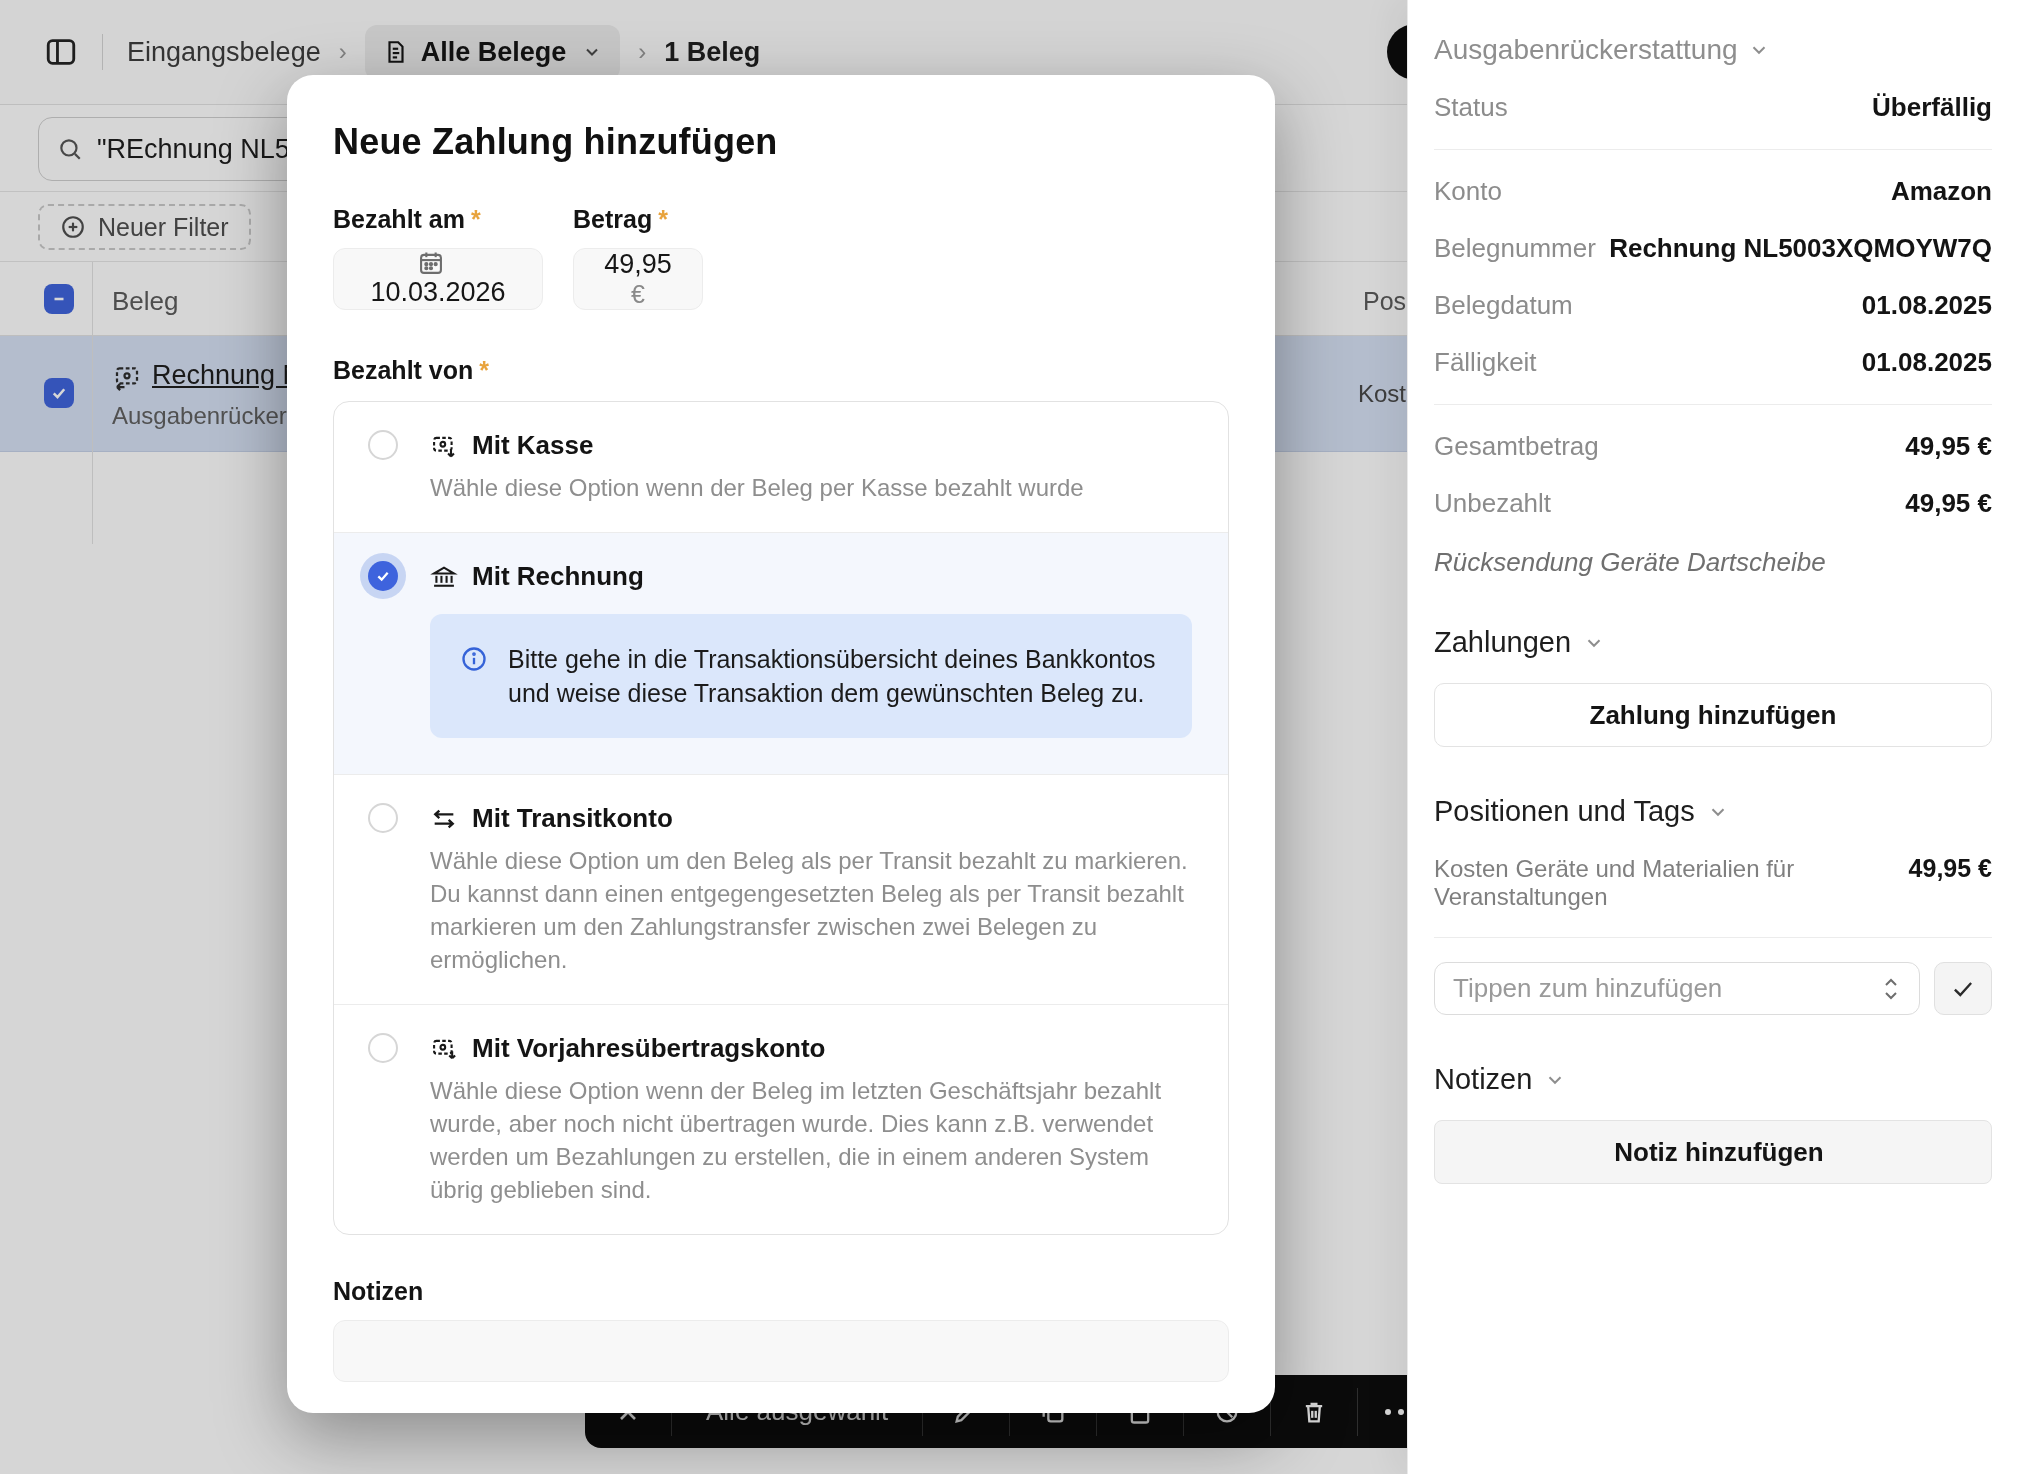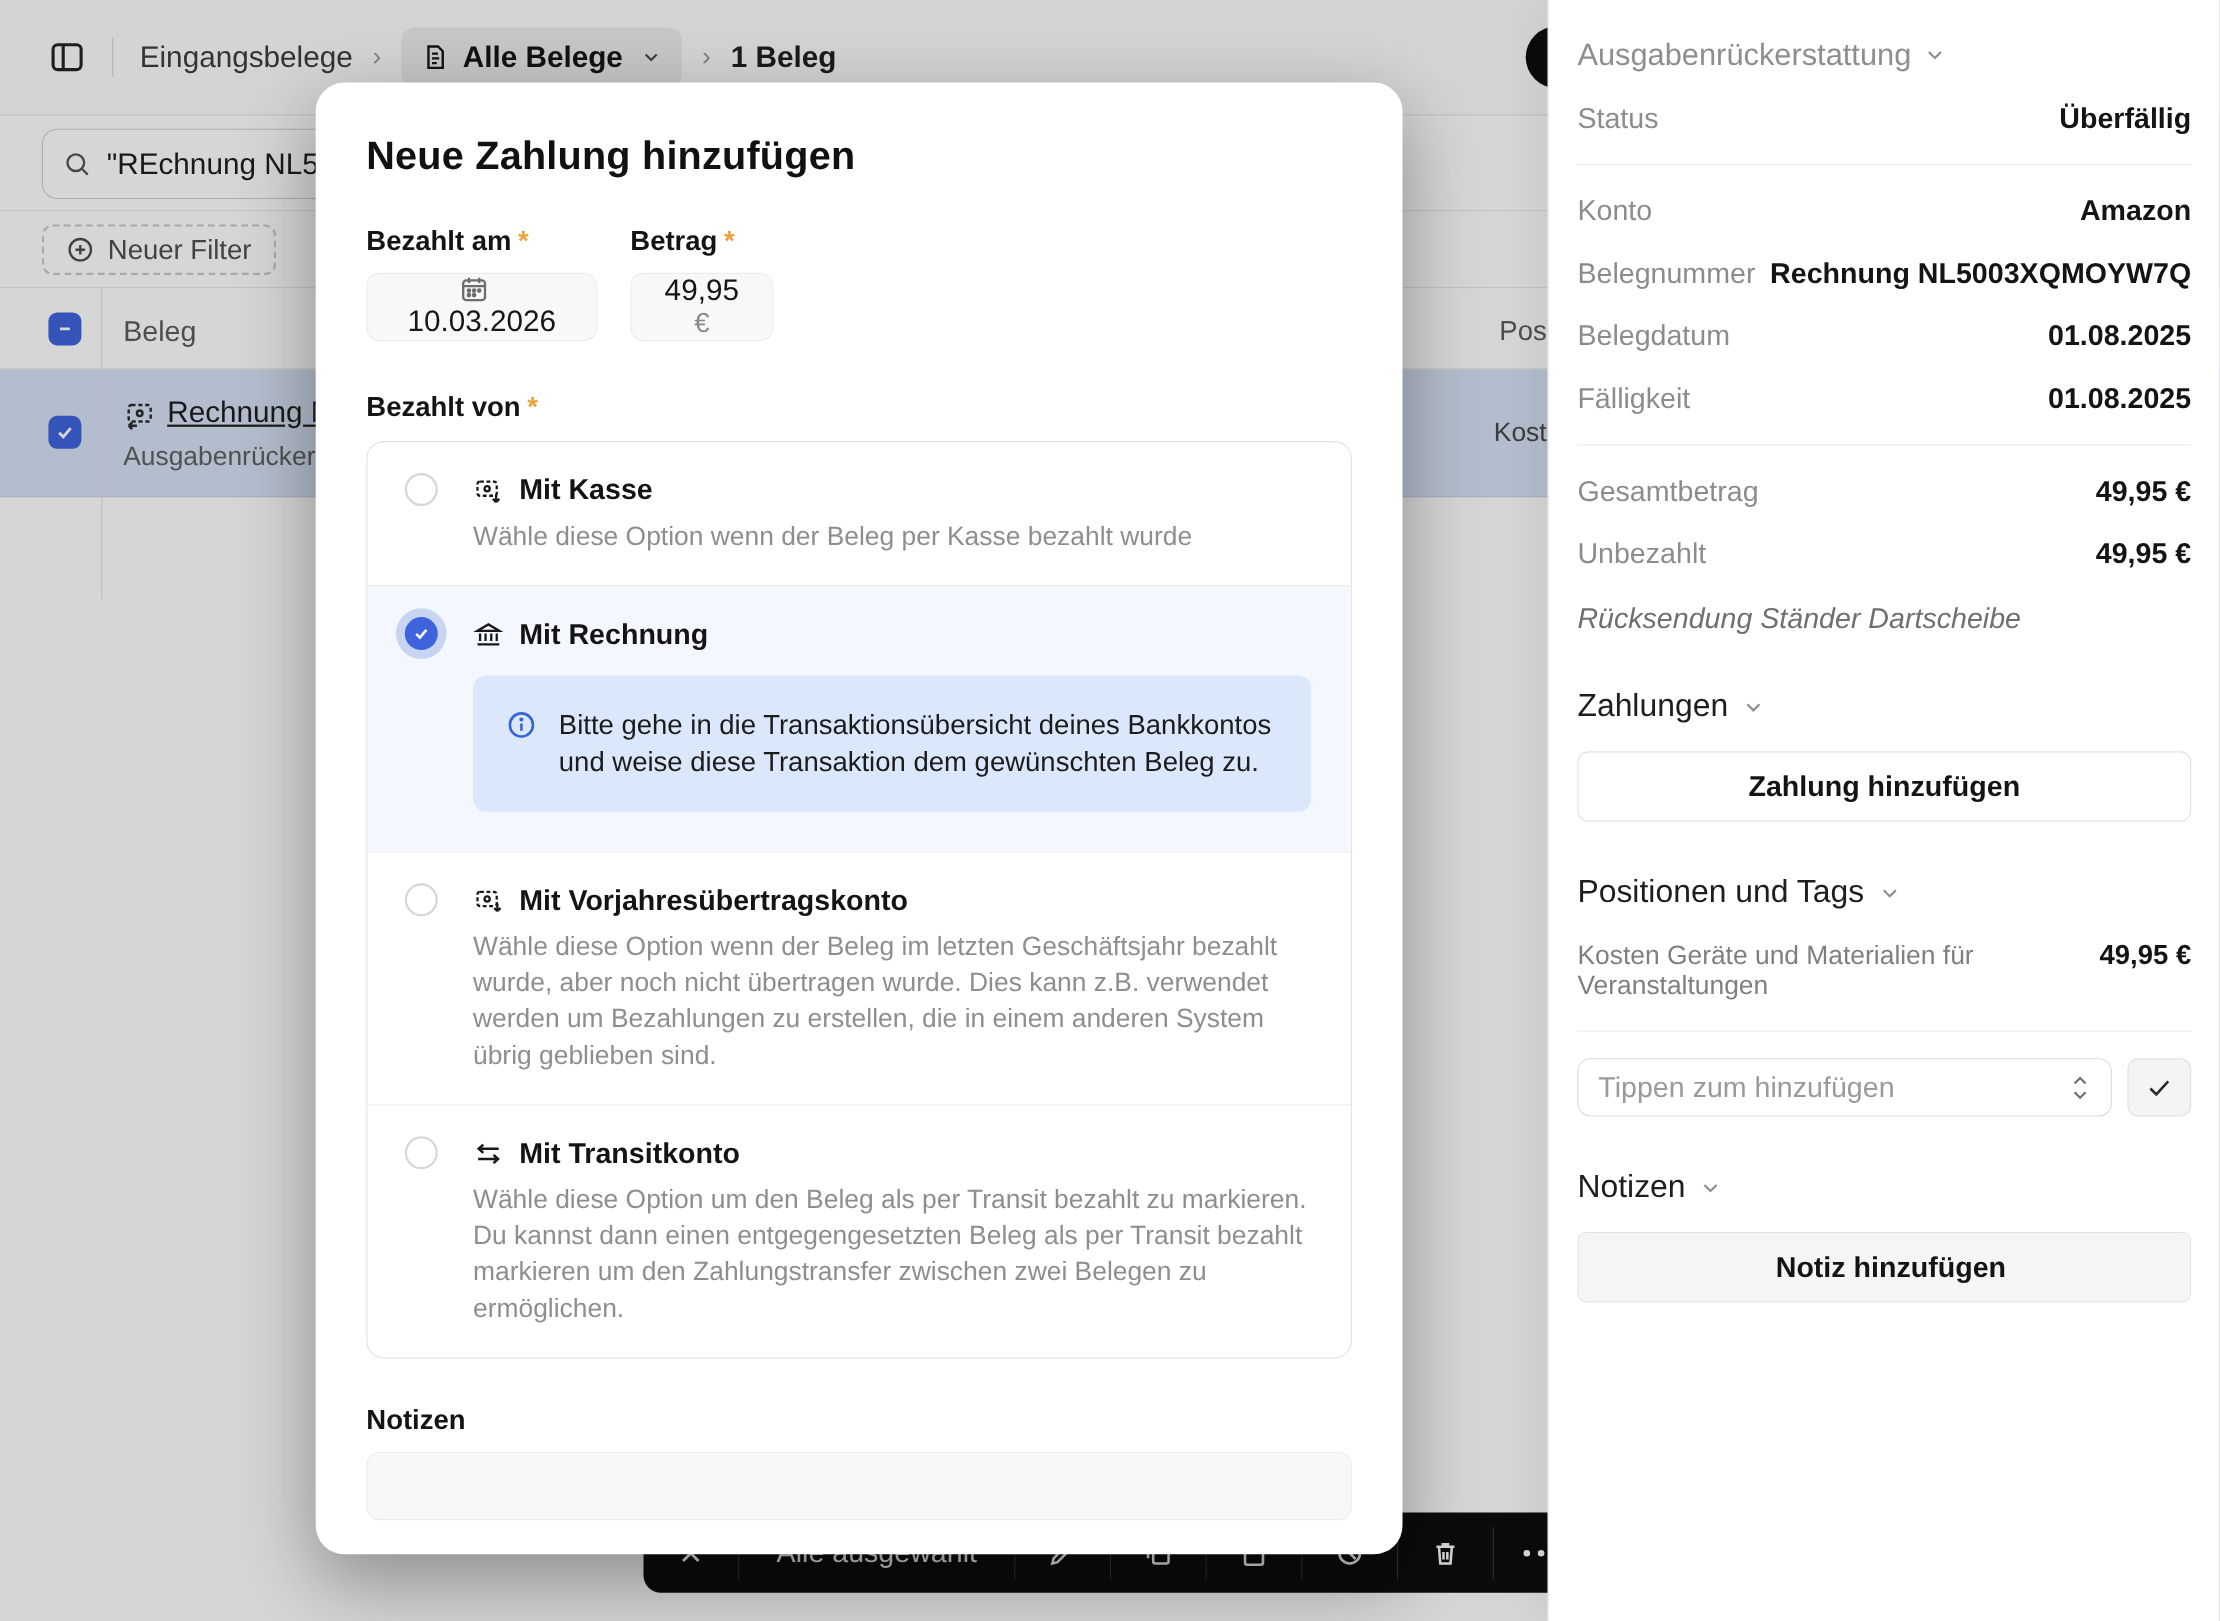--- a/index.html
+++ b/index.html
@@ -363,45 +363,45 @@
                 </svg>
             </span>
             <p>Bitte gehe in die Transaktionsübersicht deines Bankkontos und weise diese Transaktion dem gewünschten Beleg zu.</p>
           </div>
         </div>
 
         <div class="option">
           <span class="radio"></span>
           <div class="opt-head">
             <span class="icon">
+              <svg viewBox="0 0 24 24" fill="none" stroke="currentColor" stroke-width="2">
+                  <path d="M20 8H5M8 4.8L4.5 8 8 11.2"></path>
+                  <path d="M4 16h15M16 12.8L19.5 16 16 19.2"></path>
+                </svg>
+            </span>
+            <span class="opt-title">Mit Transitkonto</span>
+          </div>
+          <p class="opt-desc">Wähle diese Option um den Beleg als per Transit bezahlt zu markieren. Du kannst dann einen entgegengesetzten Beleg als per Transit bezahlt markieren um den Zahlungstransfer zwischen zwei Belegen zu ermöglichen.</p>
+        </div>
+
+        <div class="option">
+          <span class="radio"></span>
+          <div class="opt-head">
+            <span class="icon">
               <svg viewBox="0 0 24 24" fill="none" stroke="currentColor" stroke-width="1.8">
                   <rect x="3.5" y="5" width="15" height="11" rx="2" stroke-dasharray="3 2"></rect>
                   <circle cx="11" cy="10.5" r="2"></circle>
                   <path d="M19 14v6M19 20l-2.5-2.5M19 20l2.5-2.5"></path>
                 </svg>
             </span>
             <span class="opt-title">Mit Vorjahresübertragskonto</span>
           </div>
           <p class="opt-desc">Wähle diese Option wenn der Beleg im letzten Geschäftsjahr bezahlt wurde, aber noch nicht übertragen wurde. Dies kann z.B. verwendet werden um Bezahlungen zu erstellen, die in einem anderen System übrig geblieben sind.</p>
         </div>
 
-        <div class="option">
-          <span class="radio"></span>
-          <div class="opt-head">
-            <span class="icon">
-              <svg viewBox="0 0 24 24" fill="none" stroke="currentColor" stroke-width="2">
-                  <path d="M20 8H5M8 4.8L4.5 8 8 11.2"></path>
-                  <path d="M4 16h15M16 12.8L19.5 16 16 19.2"></path>
-                </svg>
-            </span>
-            <span class="opt-title">Mit Transitkonto</span>
-          </div>
-          <p class="opt-desc">Wähle diese Option um den Beleg als per Transit bezahlt zu markieren. Du kannst dann einen entgegengesetzten Beleg als per Transit bezahlt markieren um den Zahlungstransfer zwischen zwei Belegen zu ermöglichen.</p>
-        </div>
-
       </div>
     </div>
 
     <div class="m-notes">
       <div class="m-label">Notizen</div>
       <textarea class="m-textarea" style=""></textarea>
     </div>
 
   </div>
 
@@ -441,21 +441,21 @@
     <div class="p-div"></div>
 
     <div class="p-row">
       <span class="lab">Gesamtbetrag</span>
       <span class="val">49,95 €</span>
     </div>
     <div class="p-row">
       <span class="lab">Unbezahlt</span>
       <span class="val">49,95 €</span>
     </div>
-    <p class="p-note">Rücksendung Ständer Dartscheibe</p>
+    <p class="p-note">Rücksendung Geräte Dartscheibe</p>
 
     <div class="p-sec">
       <span>Zahlungen</span>
       <span class="chev icon">
         <svg viewBox="0 0 24 24" fill="none" stroke="currentColor" stroke-width="2.2">
             <polyline points="6 9 12 15 18 9"></polyline>
           </svg>
       </span>
     </div>
     <button class="p-btn">Zahlung hinzufügen</button>

